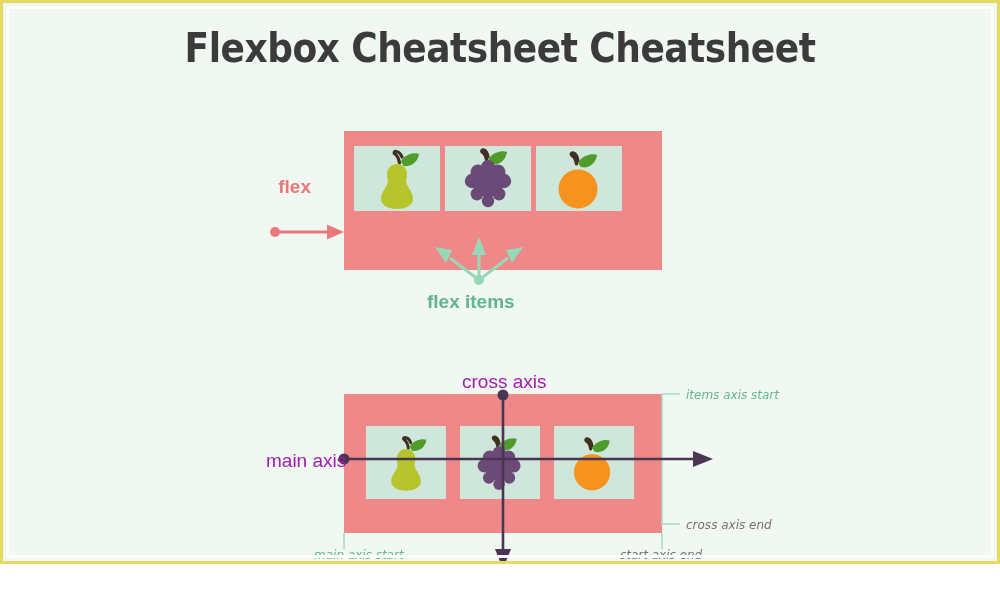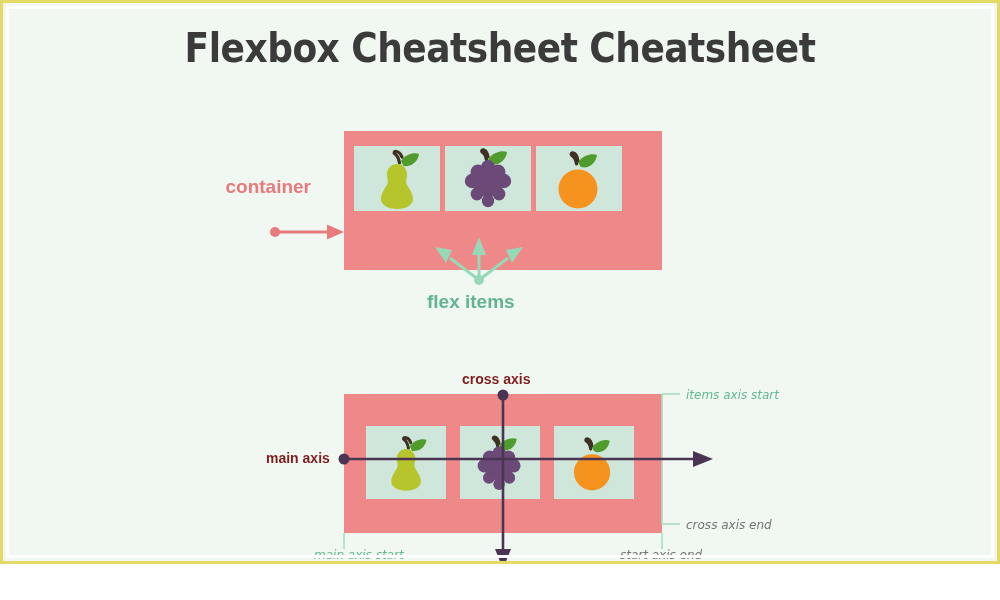--- a/index.html
+++ b/index.html
@@ -72,23 +72,23 @@
     line-height: 22px;
     text-align: right;
   }
   .lbl-flex-items {
     font-size: 19px;
     font-weight: bold;
     color: #63b490;
     text-align: center;
   }
   .lbl-axis {
-    font-size: 14px;
-    font-weight: bold;
-    color: #7f1d1d;
+    font-size: 19px;
+    font-weight: normal;
+    color: #a21caf;
   }
   .lbl-small {
     font-size: 12px;
     font-style: italic;
     font-family: "DejaVu Sans", sans-serif;
   }
   .lbl-small.green { color: #63b88f; }
   .lbl-small.salmon { color: #737373; }
 
   
@@ -136,21 +136,21 @@
       </g>
     </svg>
 
     <svg class="fruit" style="left:548px; top:146px;" width="56" height="60" viewBox="0 0 56 60">
       <path d="M27 12 C27 12 26 5 22.5 4 C20 3.3 19.5 5.6 21 6.6 C24 8.3 25 12 25.5 15" fill="none" stroke="#3f3022" stroke-width="3.2" stroke-linecap="round"></path>
       <path d="M27 14 C31 6 42 4 46 6 C45 14 38 20 30 18 Z" fill="#4f9c2d"></path>
       <circle cx="27" cy="40" r="19.5" fill="#f6921e"></circle>
     </svg>
 
     <div class="lbl lbl-flex-container" style="left:168px; top:173px; width:140px;">
-      <div>container</div>
+      <div>flex</div>
     </div>
 
     <div class="lbl lbl-flex-items" style="left:424px; top:288px;">flex items</div>
 
     <svg class="svg-layer">
 
       <g stroke="#e8797c" fill="#e8797c">
         <circle cx="272" cy="229" r="5" stroke="none"></circle>
         <line x1="272" y1="229" x2="330" y2="229" stroke-width="3.2"></line>
         <polygon points="341,229 324,221.5 324,236.5" stroke="none"></polygon>

